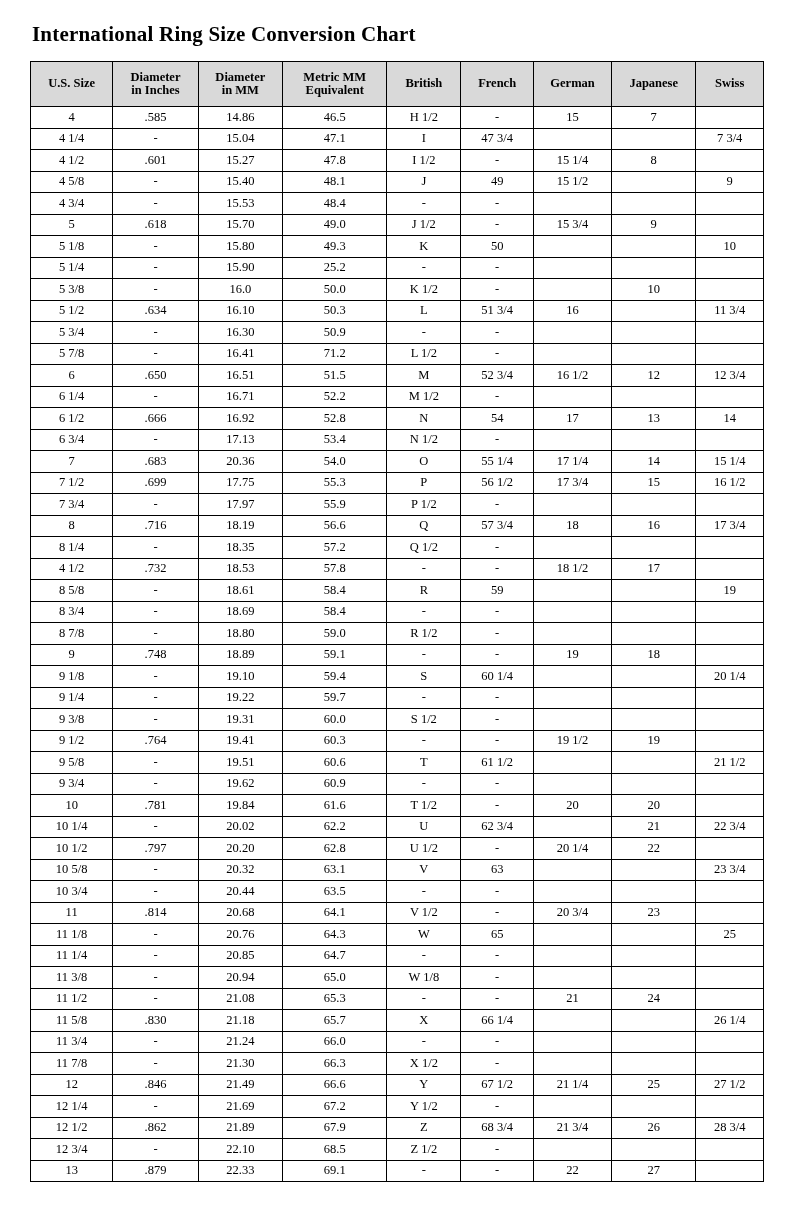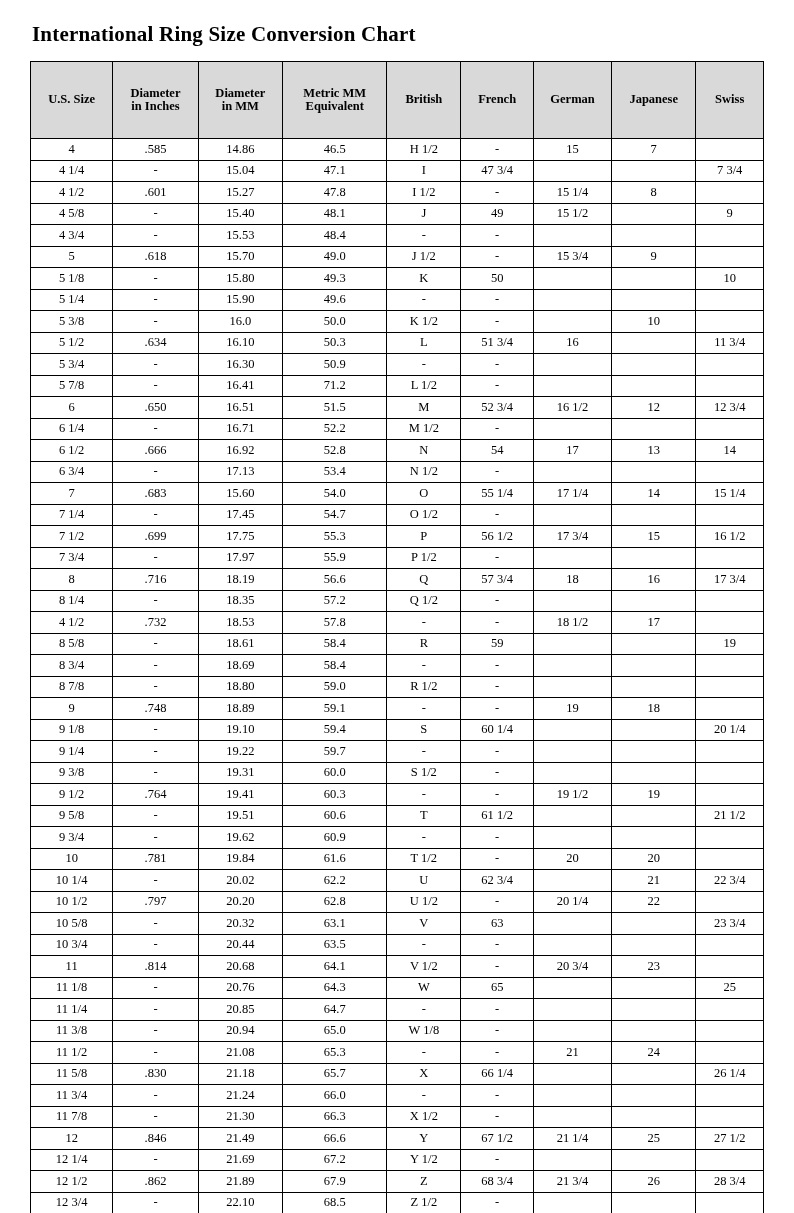--- a/index.html
+++ b/index.html
@@ -42,21 +42,21 @@
     height: 20.5px;
     line-height: 1.05;
     overflow: hidden;
     white-space: nowrap;
   }
   table.chart thead th {
     background: #d9d9d9;
     font-weight: bold;
     font-size: 12.5px;
     height: 38px;
-    padding: 19px 2px;
+    padding: 3px 2px;
   }
   table.chart thead th .l1 { display: block; }
   table.chart thead th .l2 { display: block; font-family: Liberation Serif, serif; }
   table.chart tbody td {
     background: #ffffff;
   }
   
   col.c0 { width: 78px; }
   col.c1 { width: 81px; }
   col.c2 { width: 80px; }
@@ -195,21 +195,21 @@
           <td>K</td>
           <td>50</td>
           <td></td>
           <td></td>
           <td>10</td>
         </tr>
         <tr>
           <td>5 1/4</td>
           <td>-</td>
           <td>15.90</td>
-          <td>49.6</td>
+          <td>25.2</td>
           <td>-</td>
           <td>-</td>
           <td></td>
           <td></td>
           <td></td>
         </tr>
         <tr>
           <td>5 3/8</td>
           <td>-</td>
           <td>16.0</td>
@@ -293,38 +293,27 @@
           <td>53.4</td>
           <td>N 1/2</td>
           <td>-</td>
           <td></td>
           <td></td>
           <td></td>
         </tr>
         <tr>
           <td>7</td>
           <td>.683</td>
-          <td>15.60</td>
+          <td>20.36</td>
           <td>54.0</td>
           <td>O</td>
           <td>55 1/4</td>
           <td>17 1/4</td>
           <td>14</td>
           <td>15 1/4</td>
-        </tr>
-        <tr>
-          <td>7 1/4</td>
-          <td>-</td>
-          <td>17.45</td>
-          <td>54.7</td>
-          <td>O 1/2</td>
-          <td>-</td>
-          <td></td>
-          <td></td>
-          <td></td>
         </tr>
         <tr>
           <td>7 1/2</td>
           <td>.699</td>
           <td>17.75</td>
           <td>55.3</td>
           <td>P</td>
           <td>56 1/2</td>
           <td>17 3/4</td>
           <td>15</td>

